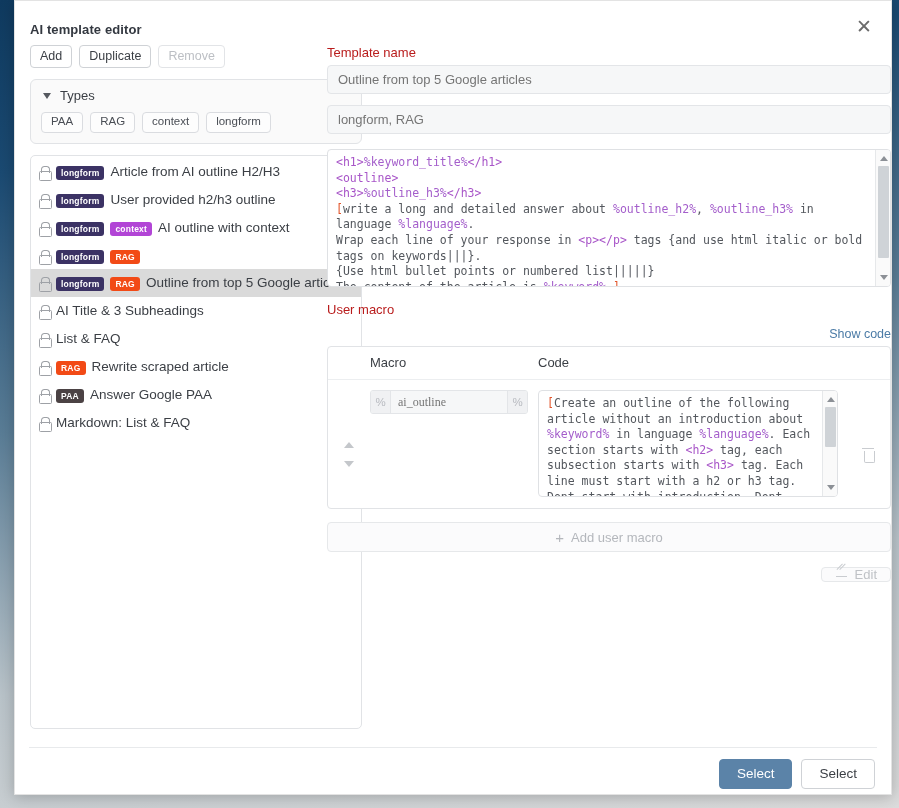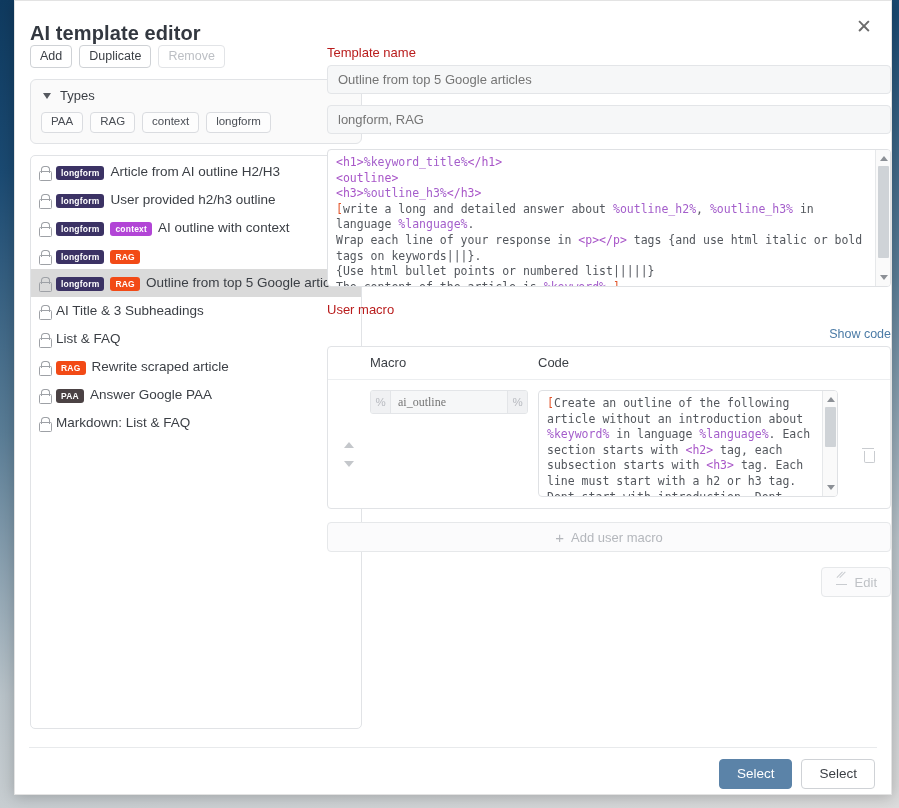--- a/index.html
+++ b/index.html
@@ -32,21 +32,21 @@
     font-size: 19px;
     line-height: 1;
     cursor: pointer;
     background: none; border: none;
     font-family: "Liberation Sans", sans-serif;
   }
 
   .dlg-title {
     position: absolute;
     left: 15px; top: 21px;
-    font-size: 20px;
+    font-size: 13px;
     color: #333840;
     font-weight: 600;
     letter-spacing: .1px;
   }
 
   
   .left-col {
     position: absolute;
     left: 15px; top: 44px;
     width: 332px;
@@ -366,21 +366,21 @@
     font-size: 13px;
     display: flex; align-items: center; justify-content: center;
     gap: 7px;
     cursor: pointer;
     font-family: "Liberation Sans", sans-serif;
   }
   .plus { font-size: 15px; line-height: 1; color: #b4b7bc; }
 
   .edit-row { display: flex; justify-content: flex-end; margin-top: 15px; }
   .edit-btn {
-    height: 30px;
+    height: 15px;
     padding: 0 13px;
     border: 1px solid #e6e8ea;
     border-radius: 4px;
     background: #fbfbfc;
     color: #bfc2c6;
     font-size: 13px;
     display: flex; align-items: center; gap: 7px;
     cursor: default;
     font-family: "Liberation Sans", sans-serif;
   }

